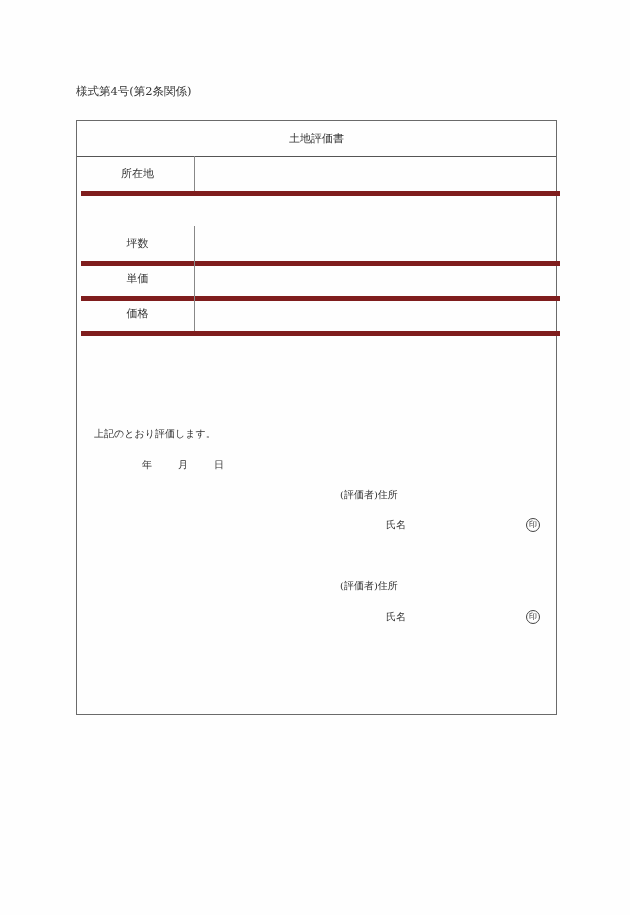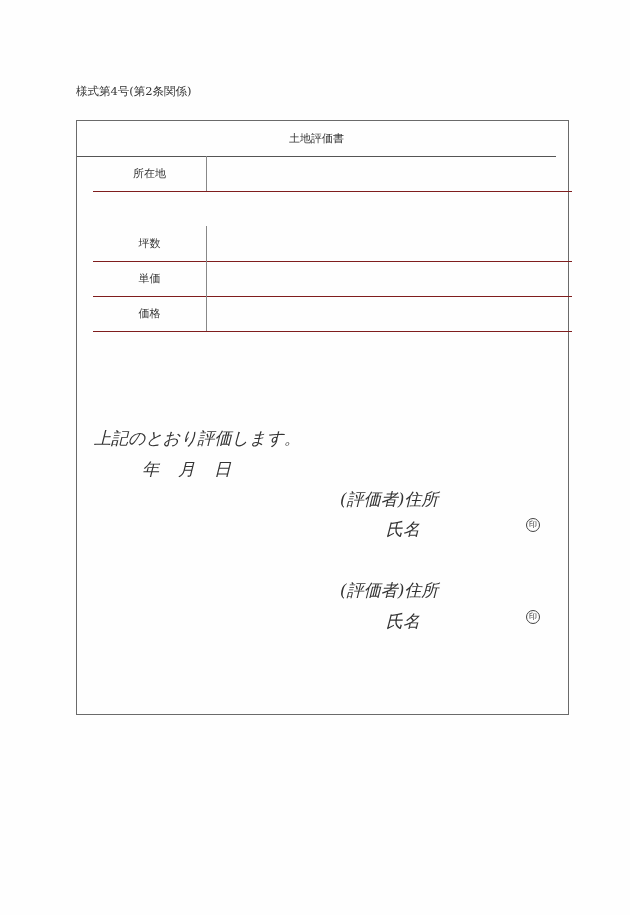--- a/index.html
+++ b/index.html
@@ -1,27 +1,27 @@
 <!DOCTYPE html>
 <html><head>
 <meta charset="utf-8">
 <style>
   html, body { margin:0; padding:0; }
   body { width:630px; height:915px; background:#fefefe; position:relative; overflow:hidden;
          font-family:"DejaVu Serif","Liberation Serif",serif; color:#333; font-size:11px; }
   .form-no { position:absolute; left:76px; top:84px; font-size:11.5px; letter-spacing:0; }
   .frame { position:absolute; left:76px; top:120px; width:479px; height:593px;
-           border:1px solid #6a6a6a; box-sizing:content-box;padding-left:12px; }
+           border:1px solid #6a6a6a; box-sizing:content-box; }
   .title-row { position:absolute; left:0; top:0; width:479px; height:35px; border-bottom:1px solid #555;
                display:flex; align-items:center; justify-content:center; font-size:11px; }
-  .row { position:absolute; left:16px; width:479px; height:35px; border-bottom:1px solid #7f1d1d; }
+  .row { position:absolute; left:4px; width:479px; height:35px; border-bottom:5px solid #7f1d1d; }
   .row .label { position:absolute; left:0; top:0; width:113px; height:35px; border-right:1px solid #888;
                 display:flex; align-items:center; justify-content:center; font-size:11px; }
   .row .value { position:absolute; left:114px; top:0; right:0; height:35px; }
-  .txt { position:absolute; font-size:17px; white-space:nowrap;font-style:italic; }
+  .txt { position:absolute; font-size:10px; white-space:nowrap; }
   .seal { position:absolute; width:12px; height:12px; border:1px solid #444; border-radius:50%;
           font-size:8px; line-height:12px; text-align:center; }
 </style>
 </head>
 <body>
 
 <div class="form-no">様式第4号(第2条関係)</div>
 
 <div class="frame">
   <div class="title-row">土地評価書</div>

